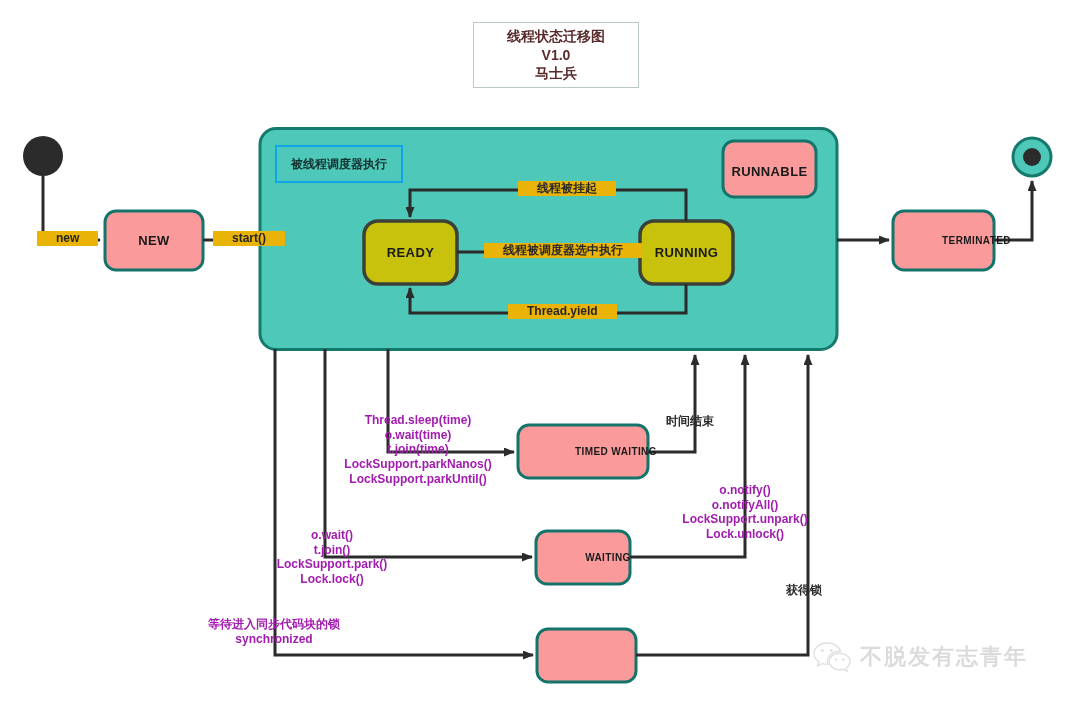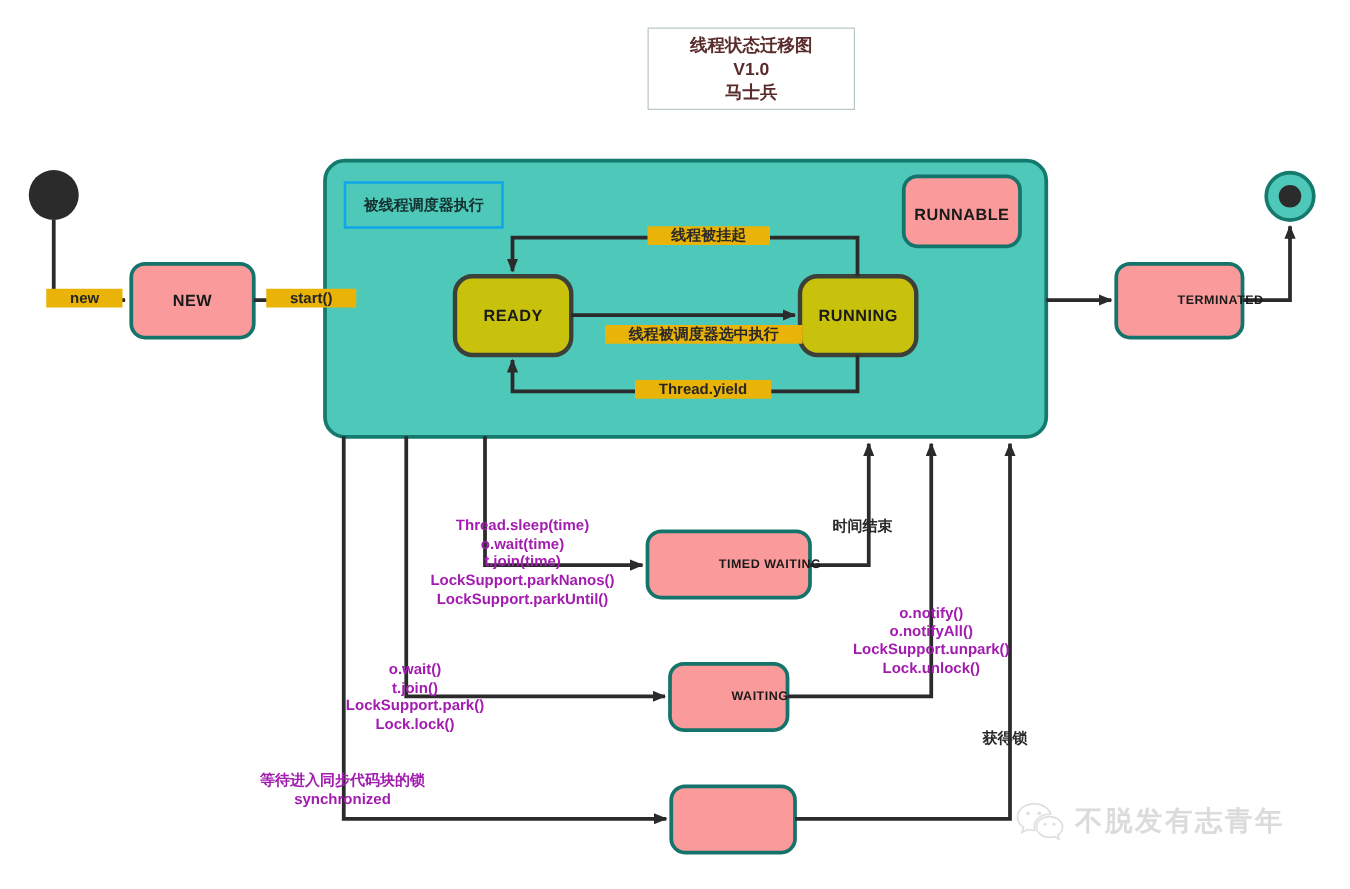--- a/index.html
+++ b/index.html
@@ -13,21 +13,20 @@
     text-align:center;font-weight:bold;color:#1a1a1a;pointer-events:none;
   }
   .state-label{font-size:13px;letter-spacing:.4px;}
   .state-label.sm{font-size:10px;padding-left:33px;}
 
   .titlebox{
     position:absolute;left:473px;top:22px;width:166px;height:66px;
     background:#ffffff;border:1.5px solid #b9c8c6;box-sizing:border-box;
     display:flex;flex-direction:column;align-items:center;justify-content:center;
     line-height:1.32;
-    margin-left:45px;
   }
   .titlebox div{font-size:14px;font-weight:bold;color:#5a2b2b;}
 
   .schedbox{
     position:absolute;left:275px;top:145px;width:128px;height:38px;
     border:2px solid #0ea5e9;box-sizing:border-box;background:transparent;
     display:flex;align-items:center;justify-content:center;
   }
   .schedbox span{font-size:12px;font-weight:bold;color:#14322f;}
 
@@ -131,21 +130,21 @@
 
   <div class="node-label state-label sm" style="left:536px;top:531px;width:78px;height:53px;">WAITING</div>
 
 
   <div class="edge-label boxed" style="left:37px;top:231px;">new</div>
 
   <div class="edge-label boxed" style="left:213px;top:231px;">start()</div>
 
   <div class="edge-label boxed cn" style="left:518px;top:181px;">线程被挂起</div>
 
-  <div class="edge-label boxed cn" style="left:484px;top:260px;">线程被调度器选中执行</div>
+  <div class="edge-label boxed cn" style="left:484px;top:243px;">线程被调度器选中执行</div>
 
   <div class="edge-label boxed" style="left:508px;top:304px;">Thread.yield</div>
 
   <div class="edge-label" style="left: 340px; top: 413px; width: 156px; text-align: center; white-space: pre;">Thread.sleep(time)
 o.wait(time)
 t.join(time)
 LockSupport.parkNanos()
 LockSupport.parkUntil()</div>
 
   <div class="edge-label" style="left: 268px; top: 528px; width: 128px; text-align: center; white-space: pre;">o.wait()

